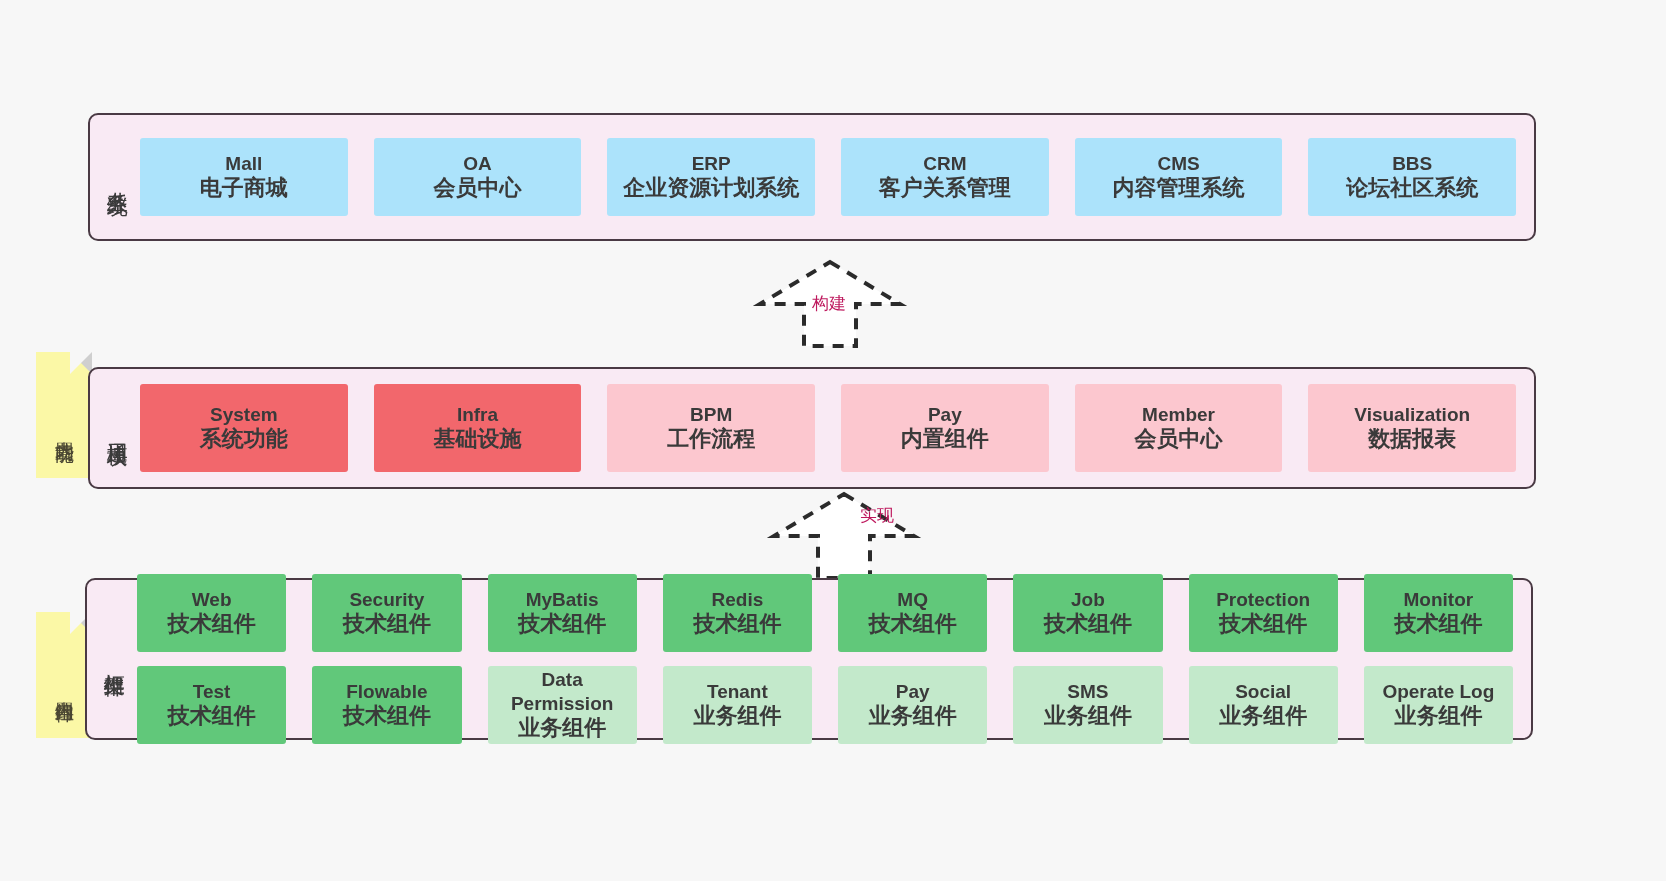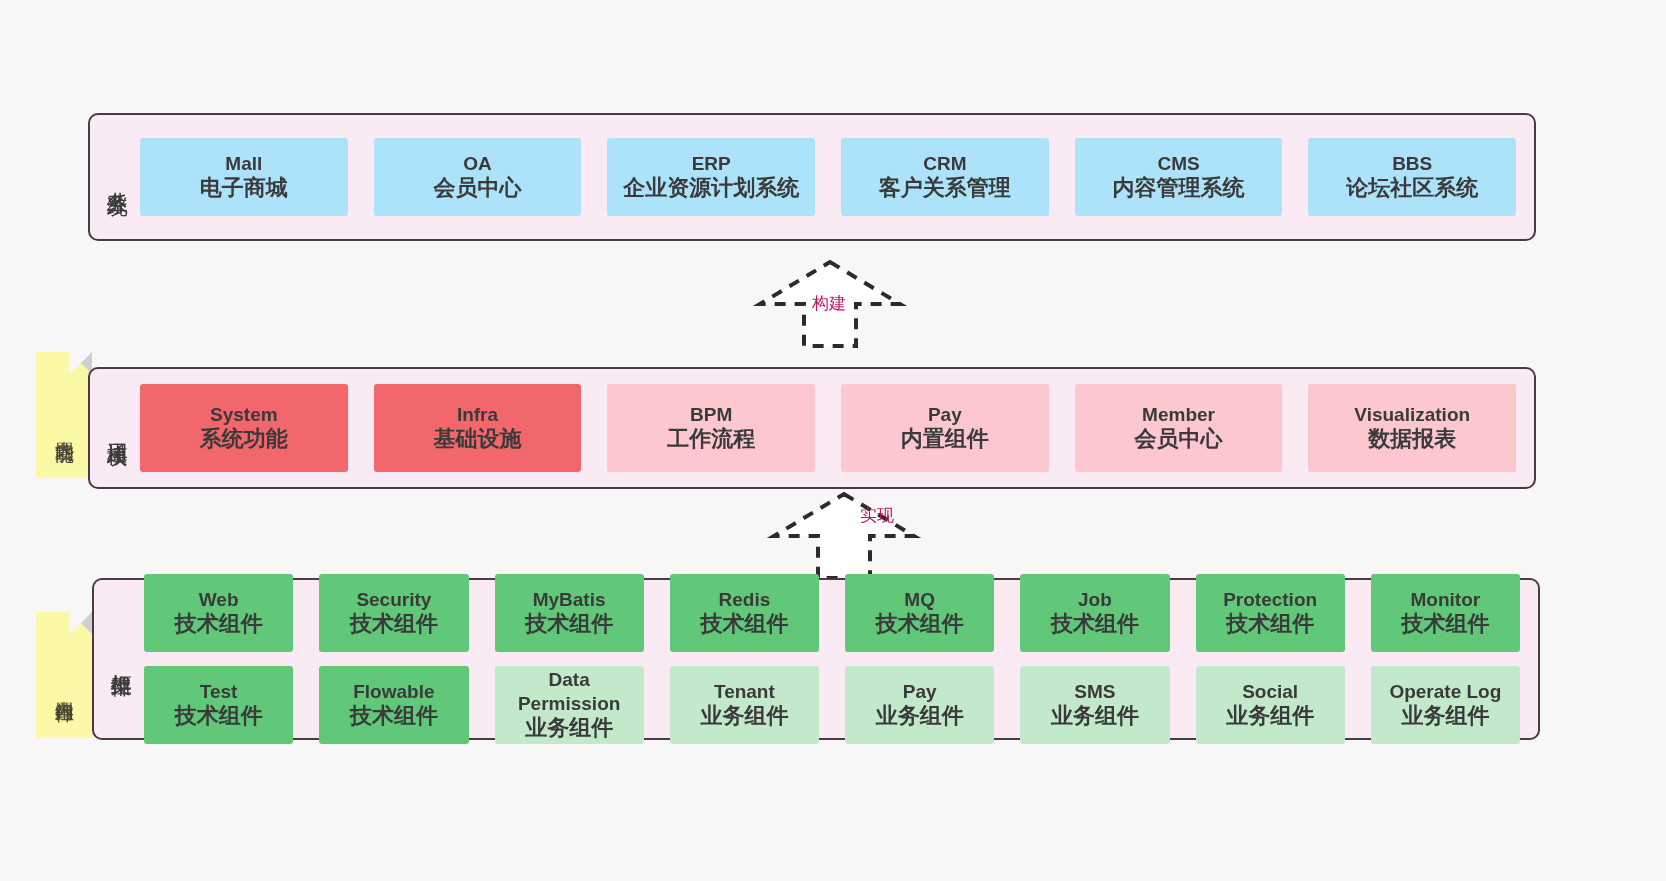--- a/index.html
+++ b/index.html
@@ -232,21 +232,21 @@
     </svg>
   </div>
   <div class="arrow-label" style="left:826px; top:504px;margin-left:34px;">实现</div>
 
   <div class="note" style="left:36px; top:612px; width:56px; height:126px;">
     <div class="fold"></div>
     <div class="fold-cut"></div>
     <div class="note-text">内置组件</div>
   </div>
 
-  <div class="layer" id="layer-framework" style="left:92px; top:578px; width:1448px; height:162px;">
+  <div class="layer" id="layer-framework" style="left:85px; top:578px; width:1448px; height:162px;">
     <div class="layer-title">框架组件</div>
     <div class="layer-body">
 
       <div class="row">
         <div class="node tech">
           <span class="t-en">Web</span>
           <span class="t-cn">技术组件</span>
         </div>
         <div class="node tech">
           <span class="t-en">Security</span>

